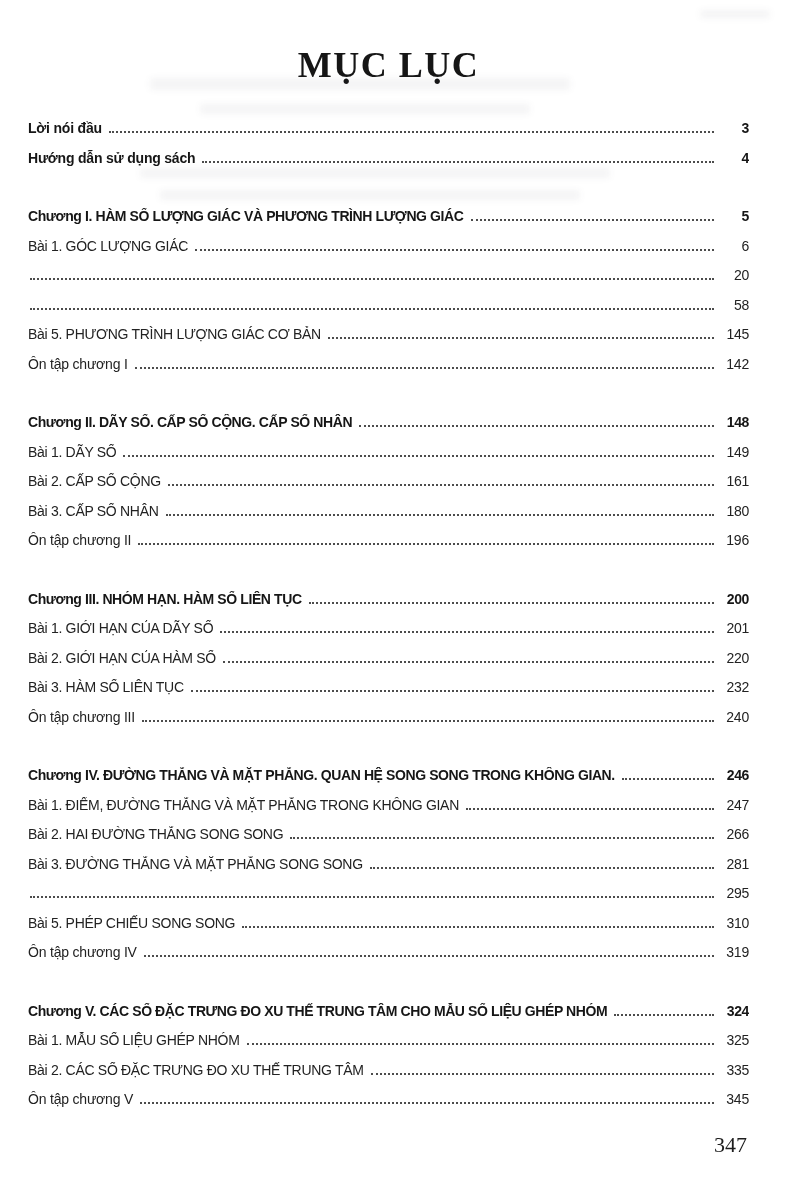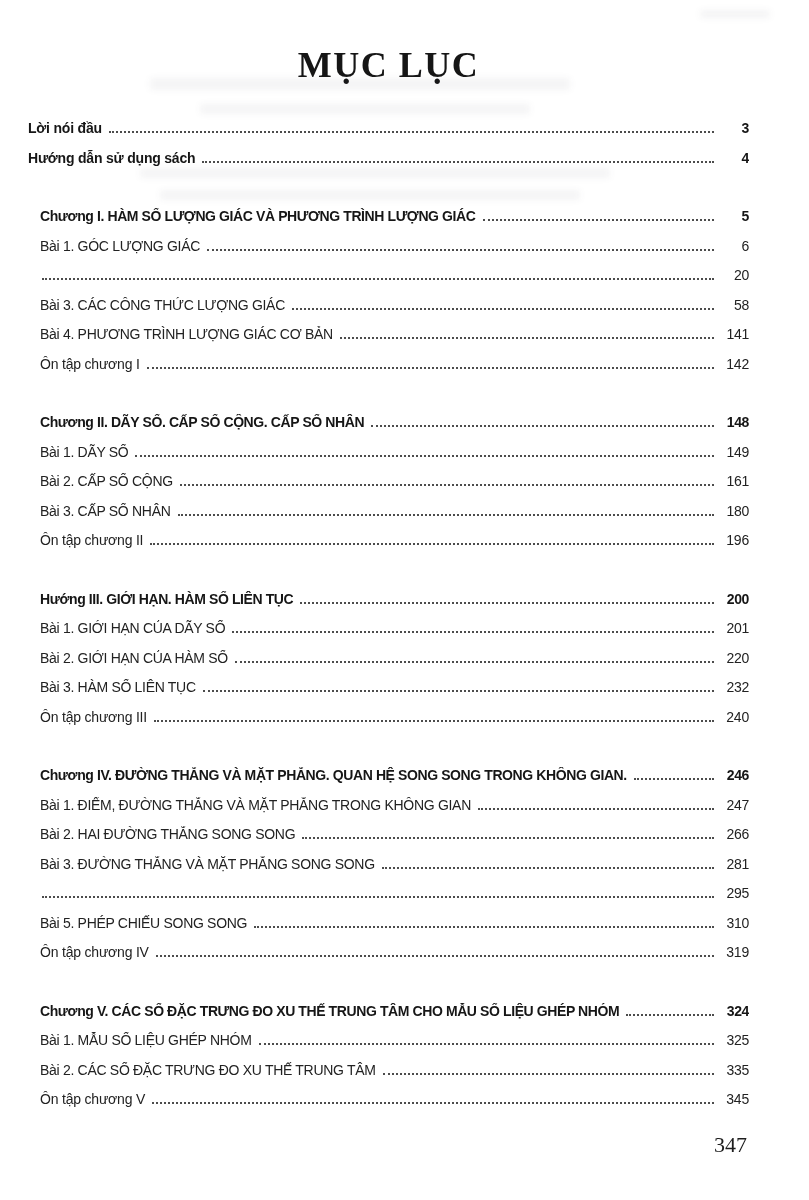--- a/index.html
+++ b/index.html
@@ -40,21 +40,20 @@
     letter-spacing: 1.5px;
     text-align: center;
     margin: 4px 0 34px 0;
     color: #161616;
   }
   .toc {
     letter-spacing: -0.2px;
   }
   .toc-section + .toc-section {
     margin-top: 29px;
-    margin-left: 12px;
   }
   .toc-row {
     display: flex;
     align-items: baseline;
     height: 29.5px;
     overflow: hidden;
     font-size: 14px;
     color: #222222;
   }
   .toc-row .label {
@@ -133,28 +132,27 @@
         <div class="toc-row lesson">
           <span class="label">Bài 1. GÓC LƯỢNG GIÁC</span>
           <span class="leader"></span>
           <span class="pagenum">6</span>
         </div>
         <div class="toc-row lesson">
           <span class="leader"></span>
           <span class="pagenum">20</span>
         </div>
         <div class="toc-row lesson">
-          <span class="label">Bài 3. CÁC CÔNG THỨC LƯỢNG GIÁC</span>
           <span class="leader"></span>
           <span class="pagenum">58</span>
         </div>
         <div class="toc-row lesson">
-          <span class="label">Bài 4. PHƯƠNG TRÌNH LƯỢNG GIÁC CƠ BẢN</span>
-          <span class="leader"></span>
-          <span class="pagenum">141</span>
+          <span class="label">Bài 5. PHƯƠNG TRÌNH LƯỢNG GIÁC CƠ BẢN</span>
+          <span class="leader"></span>
+          <span class="pagenum">145</span>
         </div>
         <div class="toc-row review">
           <span class="label">Ôn tập chương I</span>
           <span class="leader"></span>
           <span class="pagenum">142</span>
         </div>
       </div>
       <div class="toc-section">
         <div class="toc-row chapter">
           <span class="label">Chương II. DÃY SỐ. CẤP SỐ CỘNG. CẤP SỐ NHÂN</span>
@@ -177,21 +175,21 @@
           <span class="pagenum">180</span>
         </div>
         <div class="toc-row review">
           <span class="label">Ôn tập chương II</span>
           <span class="leader"></span>
           <span class="pagenum">196</span>
         </div>
       </div>
       <div class="toc-section">
         <div class="toc-row chapter">
-          <span class="label">Hướng III. GIỚI HẠN. HÀM SỐ LIÊN TỤC</span>
+          <span class="label">Chương III. NHÓM HẠN. HÀM SỐ LIÊN TỤC</span>
           <span class="leader"></span>
           <span class="pagenum">200</span>
         </div>
         <div class="toc-row lesson">
           <span class="label">Bài 1. GIỚI HẠN CỦA DÃY SỐ</span>
           <span class="leader"></span>
           <span class="pagenum">201</span>
         </div>
         <div class="toc-row lesson">
           <span class="label">Bài 2. GIỚI HẠN CỦA HÀM SỐ</span>

